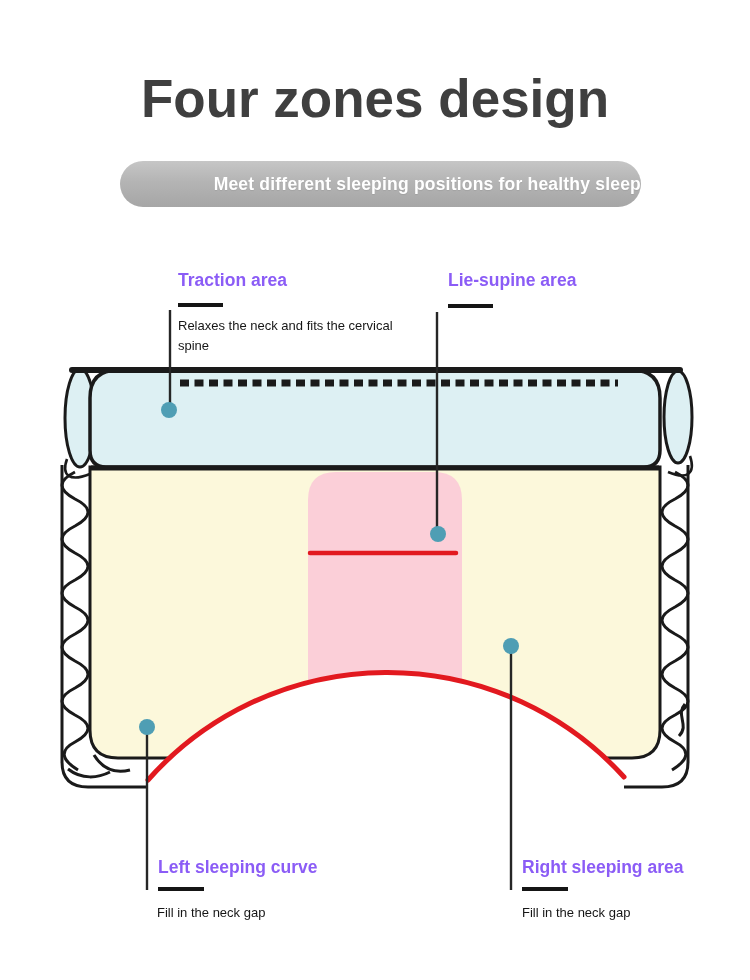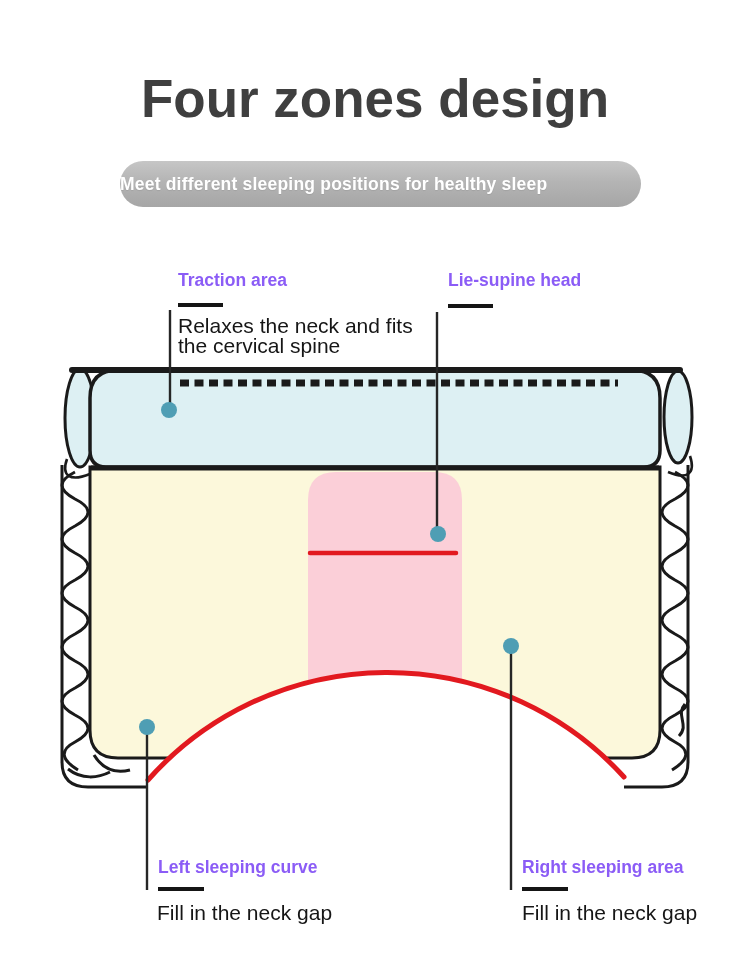--- a/index.html
+++ b/index.html
@@ -8,21 +8,21 @@
   .stage{position:absolute;inset:0;width:750px;height:980px;margin-top:22px;}
 
   .page-title{
     position:absolute;top:46px;left:0;width:750px;text-align:center;
     font-size:53px;font-weight:bold;letter-spacing:0px;color:var(--title-gray,#3f3f3f);
   }
   .banner{
     position:absolute;top:139px;left:120px;width:521px;height:46px;
     border-radius:23px;
     background:linear-gradient(180deg,#c6c6c6 0%,var(--banner-gray,#b4b4b4) 45%,#a6a6a6 100%);
-    display:flex;align-items:center;justify-content:flex-start;
+    display:flex;align-items:center;justify-content:flex-end;
   }
   .banner-text{
     color:#fff;font-weight:bold;font-size:17.5px;letter-spacing:.2px;
     text-shadow:0 1px 1px rgba(0,0,0,.08);white-space:nowrap;
   }
 
   svg.diagram{position:absolute;left:0;top:0;}
 
   
   .ol{stroke:var(--outline,#1a1a1a);fill:none;}
@@ -31,21 +31,21 @@
   .zone-body{fill:var(--zone-body-fill,#fcf8db);stroke:var(--outline,#1a1a1a);stroke-width:3;}
   .zone-supine{fill:var(--zone-supine-fill,#fbcfd8);}
   .redline{stroke:var(--accent-red,#e2191f);fill:none;}
   .leader{stroke:#262626;stroke-width:2.4;fill:none;}
   .marker{fill:var(--marker-teal,#4f9eb4);}
   .cutout{fill:#ffffff;stroke:none;}
 
   .callout{position:absolute;}
   .callout .hd{font-size:17.5px;font-weight:bold;color:#8b5cf6;white-space:nowrap;}
   .underbar{position:absolute;height:4px;background:#151515;}
-  .desc{position:absolute;font-size:21px;line-height:20px;color:#161616;}
+  .desc{position:absolute;font-size:13px;line-height:20px;color:#161616;}
 </style>
 </head>
 <body>
 
 <div class="stage">
 
   <div class="page-title">Four zones design</div>
   <div class="banner">
     <span class="banner-text">Meet different sleeping positions for healthy sleep</span>
   </div>
@@ -93,21 +93,21 @@
     <circle class="marker" cx="511" cy="624" r="8"></circle>
   </svg>
 
   <div class="callout" style="left:178px;top:248px;">
     <div class="hd">Traction area</div>
   </div>
   <div class="underbar" style="left:178px;top:281px;width:45px;"></div>
   <div class="desc" style="left:178px;top:294px;width:238px;">Relaxes the neck and fits the cervical spine</div>
 
   <div class="callout" style="left:448px;top:248px;">
-    <div class="hd">Lie-supine head</div>
+    <div class="hd">Lie-supine area</div>
   </div>
   <div class="underbar" style="left:448px;top:282px;width:45px;"></div>
 
   <div class="callout" style="left:158px;top:835px;">
     <div class="hd">Left sleeping curve</div>
   </div>
   <div class="underbar" style="left:158px;top:865px;width:46px;"></div>
   <div class="desc" style="left:157px;top:881px;">Fill in the neck gap</div>
 
   <div class="callout" style="left:522px;top:835px;">

